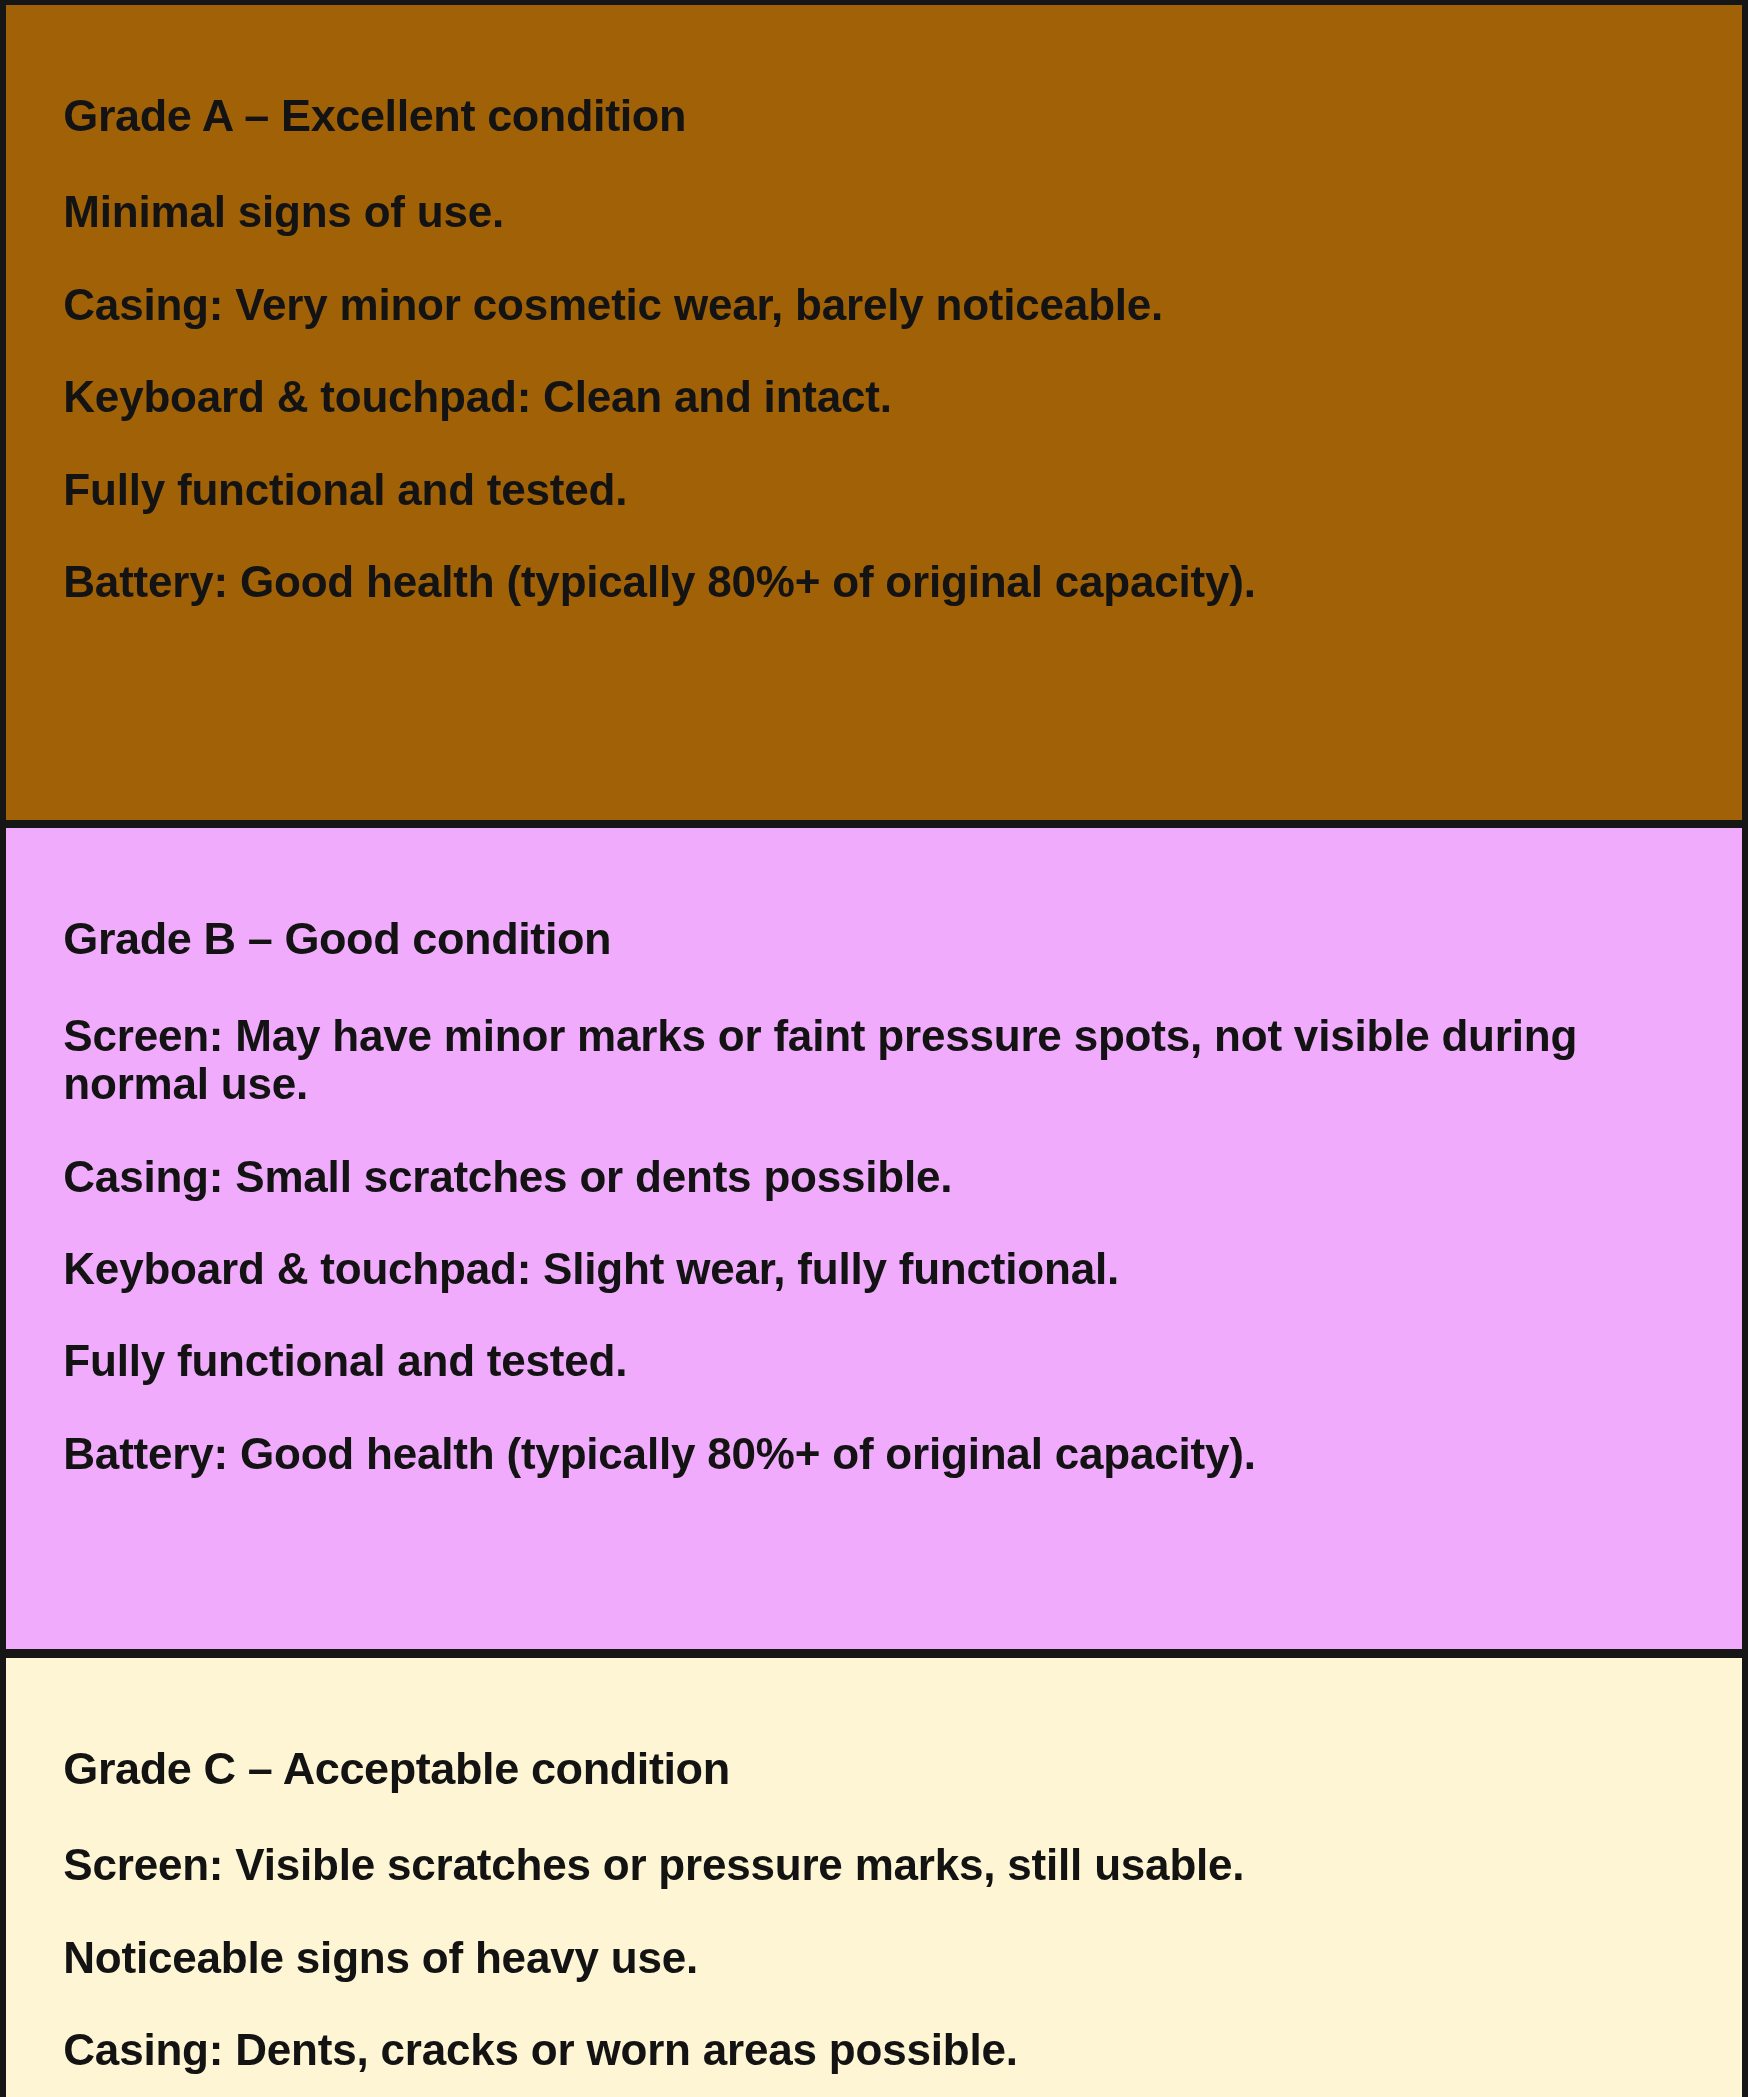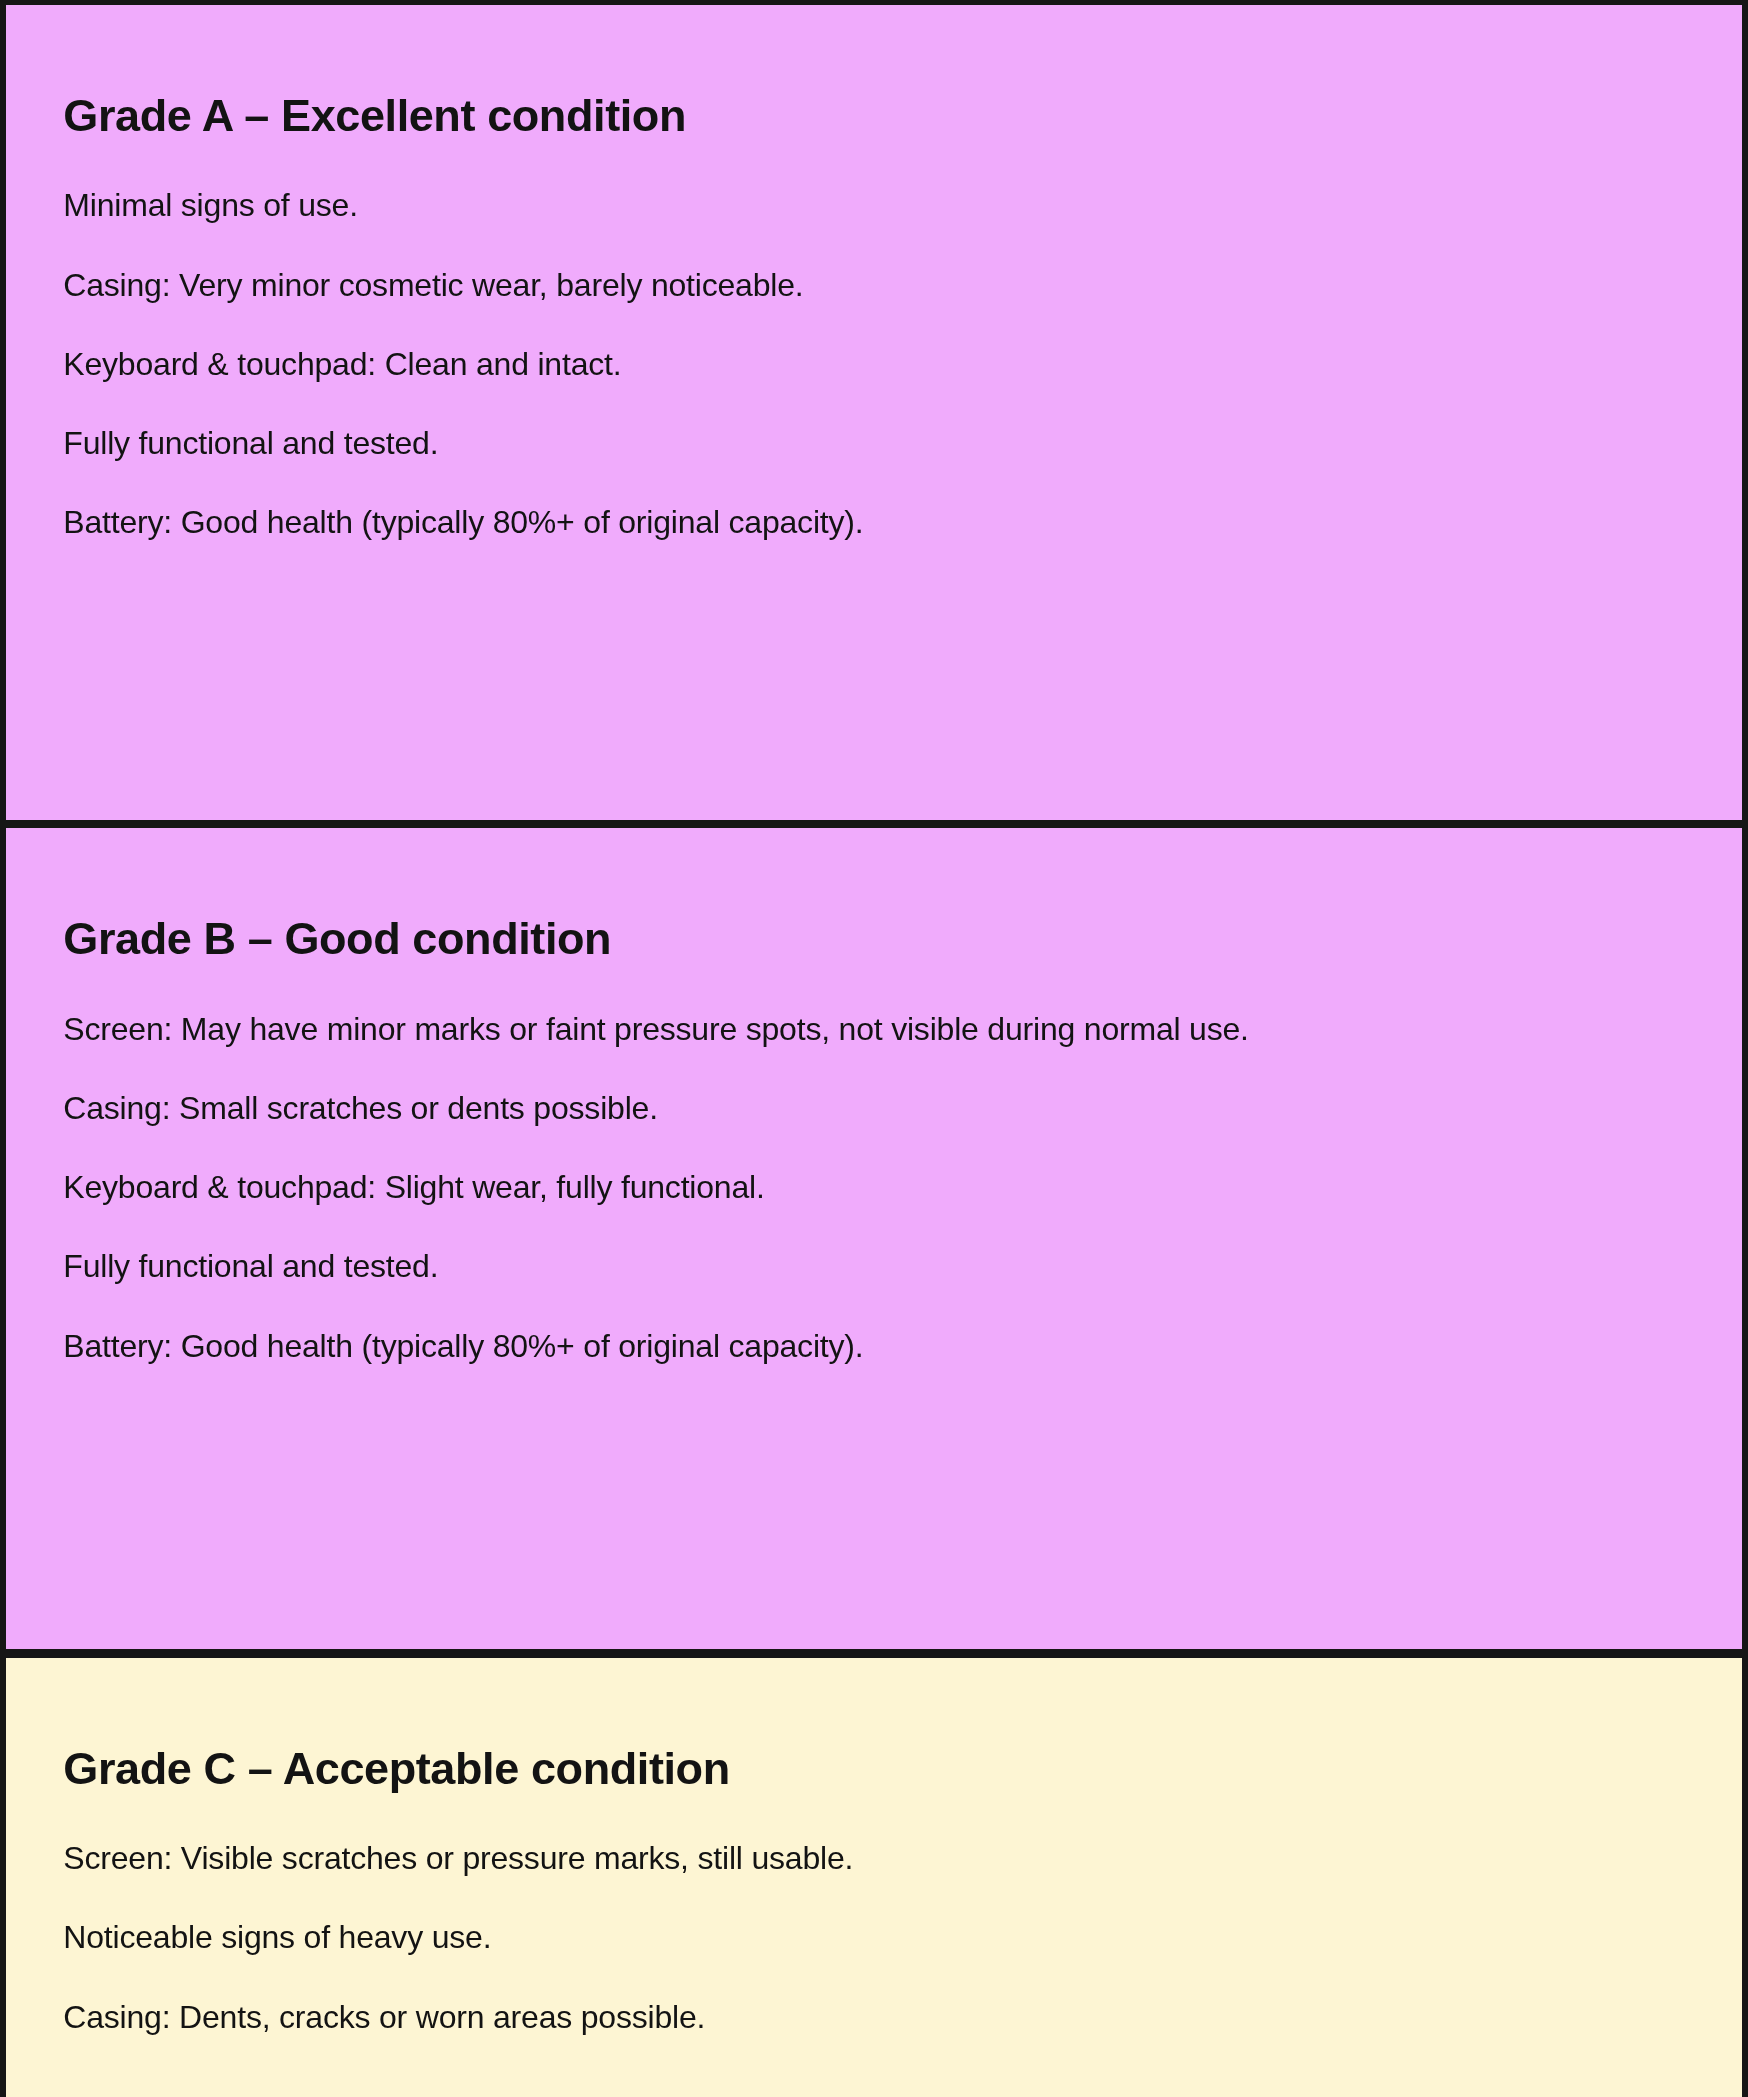--- a/index.html
+++ b/index.html
@@ -29,36 +29,36 @@
   .panel-c { flex: 1 1 auto; }
   .panel h2 {
     font-size: 45px;
     line-height: 1.12;
     font-weight: 700;
     color: #131313;
     margin: 0 0 47px 0;
     letter-spacing: -0.4px;
   }
   .panel p {
-    font-size: 32px;
+    font-size: 44px;
     line-height: 1.1;
-    font-weight: 400;
+    font-weight: 700;
     color: #131313;
     margin: 0 0 44px 0;
     max-width: 1577px;
     letter-spacing: -0.2px;
   }
   .panel p:last-child { margin-bottom: 0; }
 </style>
 </head>
 <body>
 
 <div class="frame" style="background: rgb(22, 22, 22);">
 
-  <section class="panel panel-a" style="background: #f0abfc;">
+  <section class="panel panel-a" style="background: #a16207;">
     <h2>Grade A – Excellent condition</h2>
     <p>Minimal signs of use.</p>
     <p>Casing: Very minor cosmetic wear, barely noticeable.</p>
     <p>Keyboard &amp; touchpad: Clean and intact.</p>
     <p>Fully functional and tested.</p>
     <p>Battery: Good health (typically 80%+ of original capacity).</p>
   </section>
 
   <section class="panel panel-b" style="background: #f0abfc;">
     <h2>Grade B – Good condition</h2>

